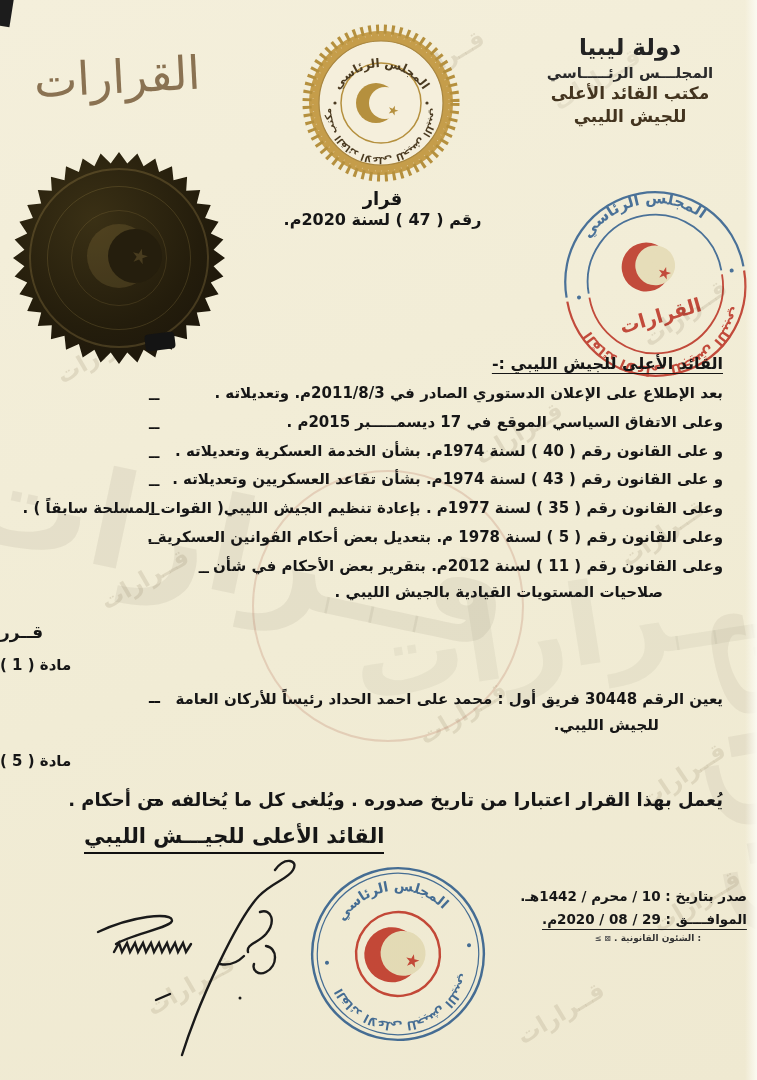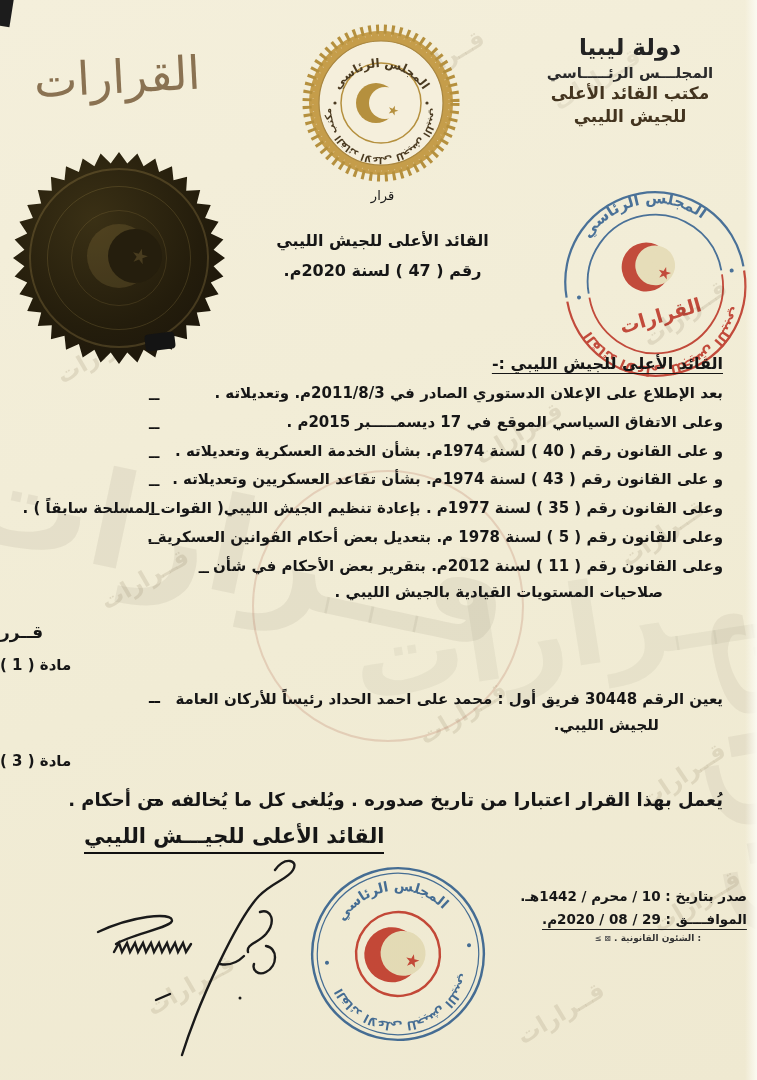--- a/index.html
+++ b/index.html
@@ -46,21 +46,21 @@
   .burst .r2{inset:34px;border:1.5px solid rgba(205,175,100,0.18);}
   .burst .r3{inset:58px;border:1.5px solid rgba(205,175,100,0.15);}
   .burst .cres1{position:absolute;left:74px;top:72px;width:64px;height:64px;border-radius:50%;
     background:rgba(200,170,95,0.16);}
   .burst .cres2{position:absolute;left:95px;top:77px;width:54px;height:54px;border-radius:50%;
     background:#251e0d;}
   .burst .bstar{position:absolute;left:118px;top:92px;font-size:20px;color:rgba(200,170,95,0.22);
     transform:rotate(15deg);}
   
   .title-block{position:absolute;left:175px;top:188px;width:415px;text-align:center;direction:rtl;}
-  .title-block .t1{font-size:13px;font-weight:normal;margin-bottom:28px;}
+  .title-block .t1{font-size:18px;font-weight:bold;margin-bottom:1px;}
   .title-block .t2{font-size:16px;font-weight:bold;margin-bottom:11px;}
   .title-block .t3{font-size:16px;font-weight:bold;margin-bottom:11px;}
   .title-block .t4{font-size:16px;font-weight:bold;}
   .red-stamp-wrap{position:absolute;left:553px;top:180px;width:204px;height:204px;
     transform:rotate(-10deg);mix-blend-mode:multiply;opacity:.92;}
   
   .preamble{position:absolute;right:34px;top:334px;width:578px;direction:rtl;text-align:right;margin-top:20px;}
   .preamble-heading{font-size:16px;font-weight:bold;text-decoration:underline;text-underline-offset:4px;}
   .preamble ul{margin:8px 0 0;padding:0;list-style:none;}
   .preamble li{position:relative;margin-bottom:3px;font-size:15px;font-weight:bold;line-height:1.72;}
@@ -155,21 +155,20 @@
     <div class="ring r1"></div>
     <div class="ring r2"></div>
     <div class="ring r3"></div>
     <div class="cres1"></div>
     <div class="cres2"></div>
     <span class="bstar">★</span>
   </div>
 
   <div class="title-block">
     <div class="t1">قرار</div>
-    <div class="t2">القائد الأعلى للجيش الليبي</div>
     <div class="t3">رقم ( 47 ) لسنة 2020م.</div>
   </div>
 
   <div class="red-stamp-wrap">
     <svg width="204" height="204" viewBox="0 0 200 200">
       <defs>
         <path id="rs-top" d="M 23 100 A 77 77 0 0 1 177 100"></path>
         <path id="rs-bot" d="M 177 106 A 77 77 0 0 1 23 106"></path>
       </defs>
       <path d="M 12 100 A 88 88 0 0 1 188 100" fill="none" stroke="#3f6fae" stroke-width="2.2"></path>
@@ -227,21 +226,21 @@
       </li>
     </ul>
   </div>
 
   <div class="centerline decided">قــرر</div>
   <div class="centerline a1h">مادة ( 1 )</div>
   <div class="article art1">
     <span class="item-dash">ــ</span>
     <span class="txt">يعين الرقم 30448 فريق أول : محمد على احمد الحداد  رئيساً للأركان العامة للجيش الليبي.</span>
   </div>
-  <div class="centerline a2h">مادة ( 3 )</div>
+  <div class="centerline a2h">مادة ( 5 )</div>
   <div class="article art2">
     <span class="item-dash">ــ</span>
     <span class="txt">يُعمل بهذا القرار اعتبارا من تاريخ صدوره .  ويُلغى كل ما يُخالفه من أحكام .</span>
   </div>
 
   <div class="sig-title">القائد الأعلى للجيـــش الليبي</div>
 
   <svg class="signature" width="260" height="212" viewBox="0 0 260 212">
     <g fill="none" stroke="#1a1a1a" stroke-width="2.4" stroke-linecap="round">
       <path d="M 205 22 c 10 -14 24 -10 18 0 c -5 9 -20 12 -34 26 C 168 70 130 150 112 207"></path>

